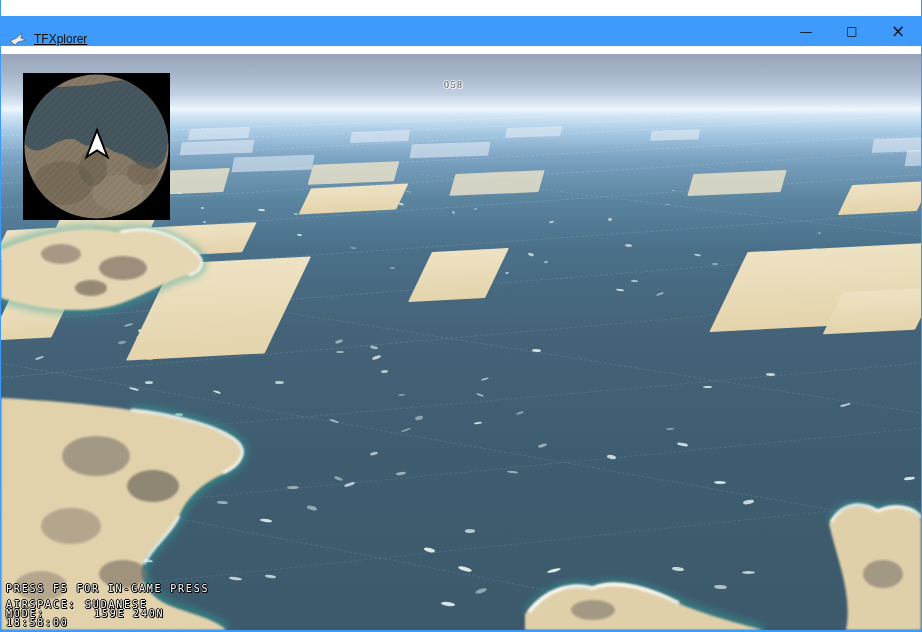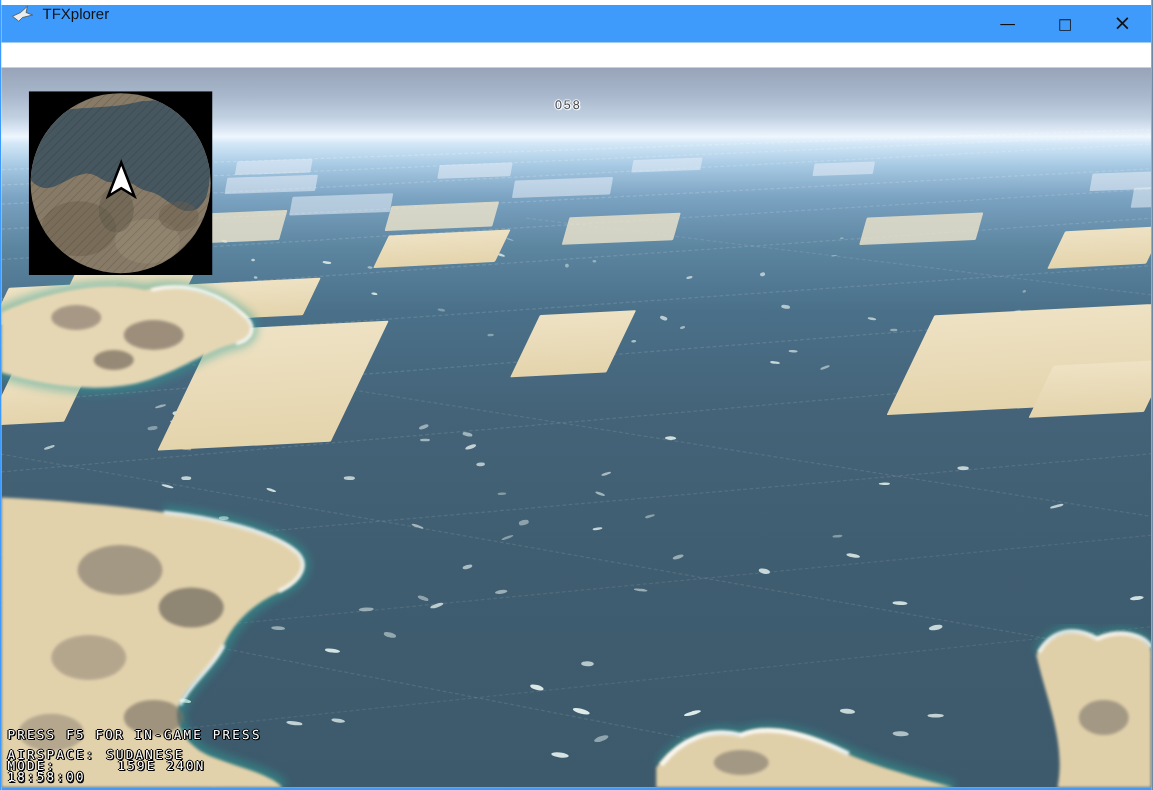--- a/index.html
+++ b/index.html
@@ -1,22 +1,22 @@
 <!DOCTYPE html>
 <html style="--accent: #3e9bfc;"><head>
 <meta charset="utf-8">
 <style>
   html,body{margin:0;padding:0;background:#222;}
   #window{position:relative;width:922px;height:632px;overflow:hidden;
     font-family:"Liberation Sans",sans-serif;background:#fff;
     border-left:1px solid var(--accent,#3e9bfc);border-right:1px solid var(--accent,#3e9bfc);
     box-sizing:border-box;}
   
-  #titlebar{position:absolute;left:0;top:4px;width:100%;height:30px;background:var(--accent,#3e9bfc);
-    display:flex;align-items:flex-start;}
+  #titlebar{position:absolute;left:0;top:16px;width:100%;height:30px;background:var(--accent,#3e9bfc);
+    display:flex;align-items:flex-end;text-decoration:underline;}
   #app-icon{width:18px;height:14px;margin-left:8px;flex:0 0 auto;}
   #title-text{margin-left:7px;font-size:12px;color:#111;}
   #win-controls{position:absolute;right:0;top:0;height:30px;display:flex;}
   .win-btn{width:46px;height:30px;display:flex;align-items:center;justify-content:center;
     color:#111;cursor:default;font-family:"DejaVu Sans",sans-serif;}
   .win-btn.min{font-size:13px;}
   .win-btn.max{font-size:12px;}
   .win-btn.close{font-size:17px;}
   
   #menubar{position:absolute;left:0;top:30px;width:100%;height:24px;background:#fff;
@@ -35,21 +35,21 @@
   .tile.far{background:rgba(232,239,247,0.55);transform:skewX(-12deg) rotate(-2deg);}
   .tile.mid{background:rgba(235,227,203,0.82);transform:skewX(-18deg) rotate(-2.5deg);}
   .tile.near{background:linear-gradient(180deg,#eee2c4,#e4d4ac);transform:skewX(-28deg) rotate(-3deg);}
   .cap{position:absolute;background:#eaf6f2;border-radius:50%;}
   
   #minimap{position:absolute;left:22px;top:19px;width:147px;height:147px;}
   
   .hudtext{position:absolute;font-family:"DejaVu Sans Mono",monospace;font-size:10px;
     letter-spacing:1.8px;color:#fff;white-space:pre;
     text-shadow:1px 0 #000,-1px 0 #000,0 1px #000,0 -1px #000,1px 1px #000;}
-  #heading{position:absolute;left:443px;top:25px;font-family:Liberation Sans, sans-serif;
+  #heading{position:absolute;left:443px;top:25px;font-family:Liberation Serif, serif;
     font-size:10px;letter-spacing:1.5px;color:#4a4a4a;white-space:pre;
     text-shadow:1px 0 #f4f8fc,-1px 0 #f4f8fc,0 1px #f4f8fc,0 -1px #f4f8fc,1px 1px #f4f8fc;}
   
   #bottom-border{position:absolute;left:0;bottom:0;width:100%;height:2px;background:var(--accent,#3e9bfc);}
 </style>
 </head>
 <body>
 
 <div id="window">
 

